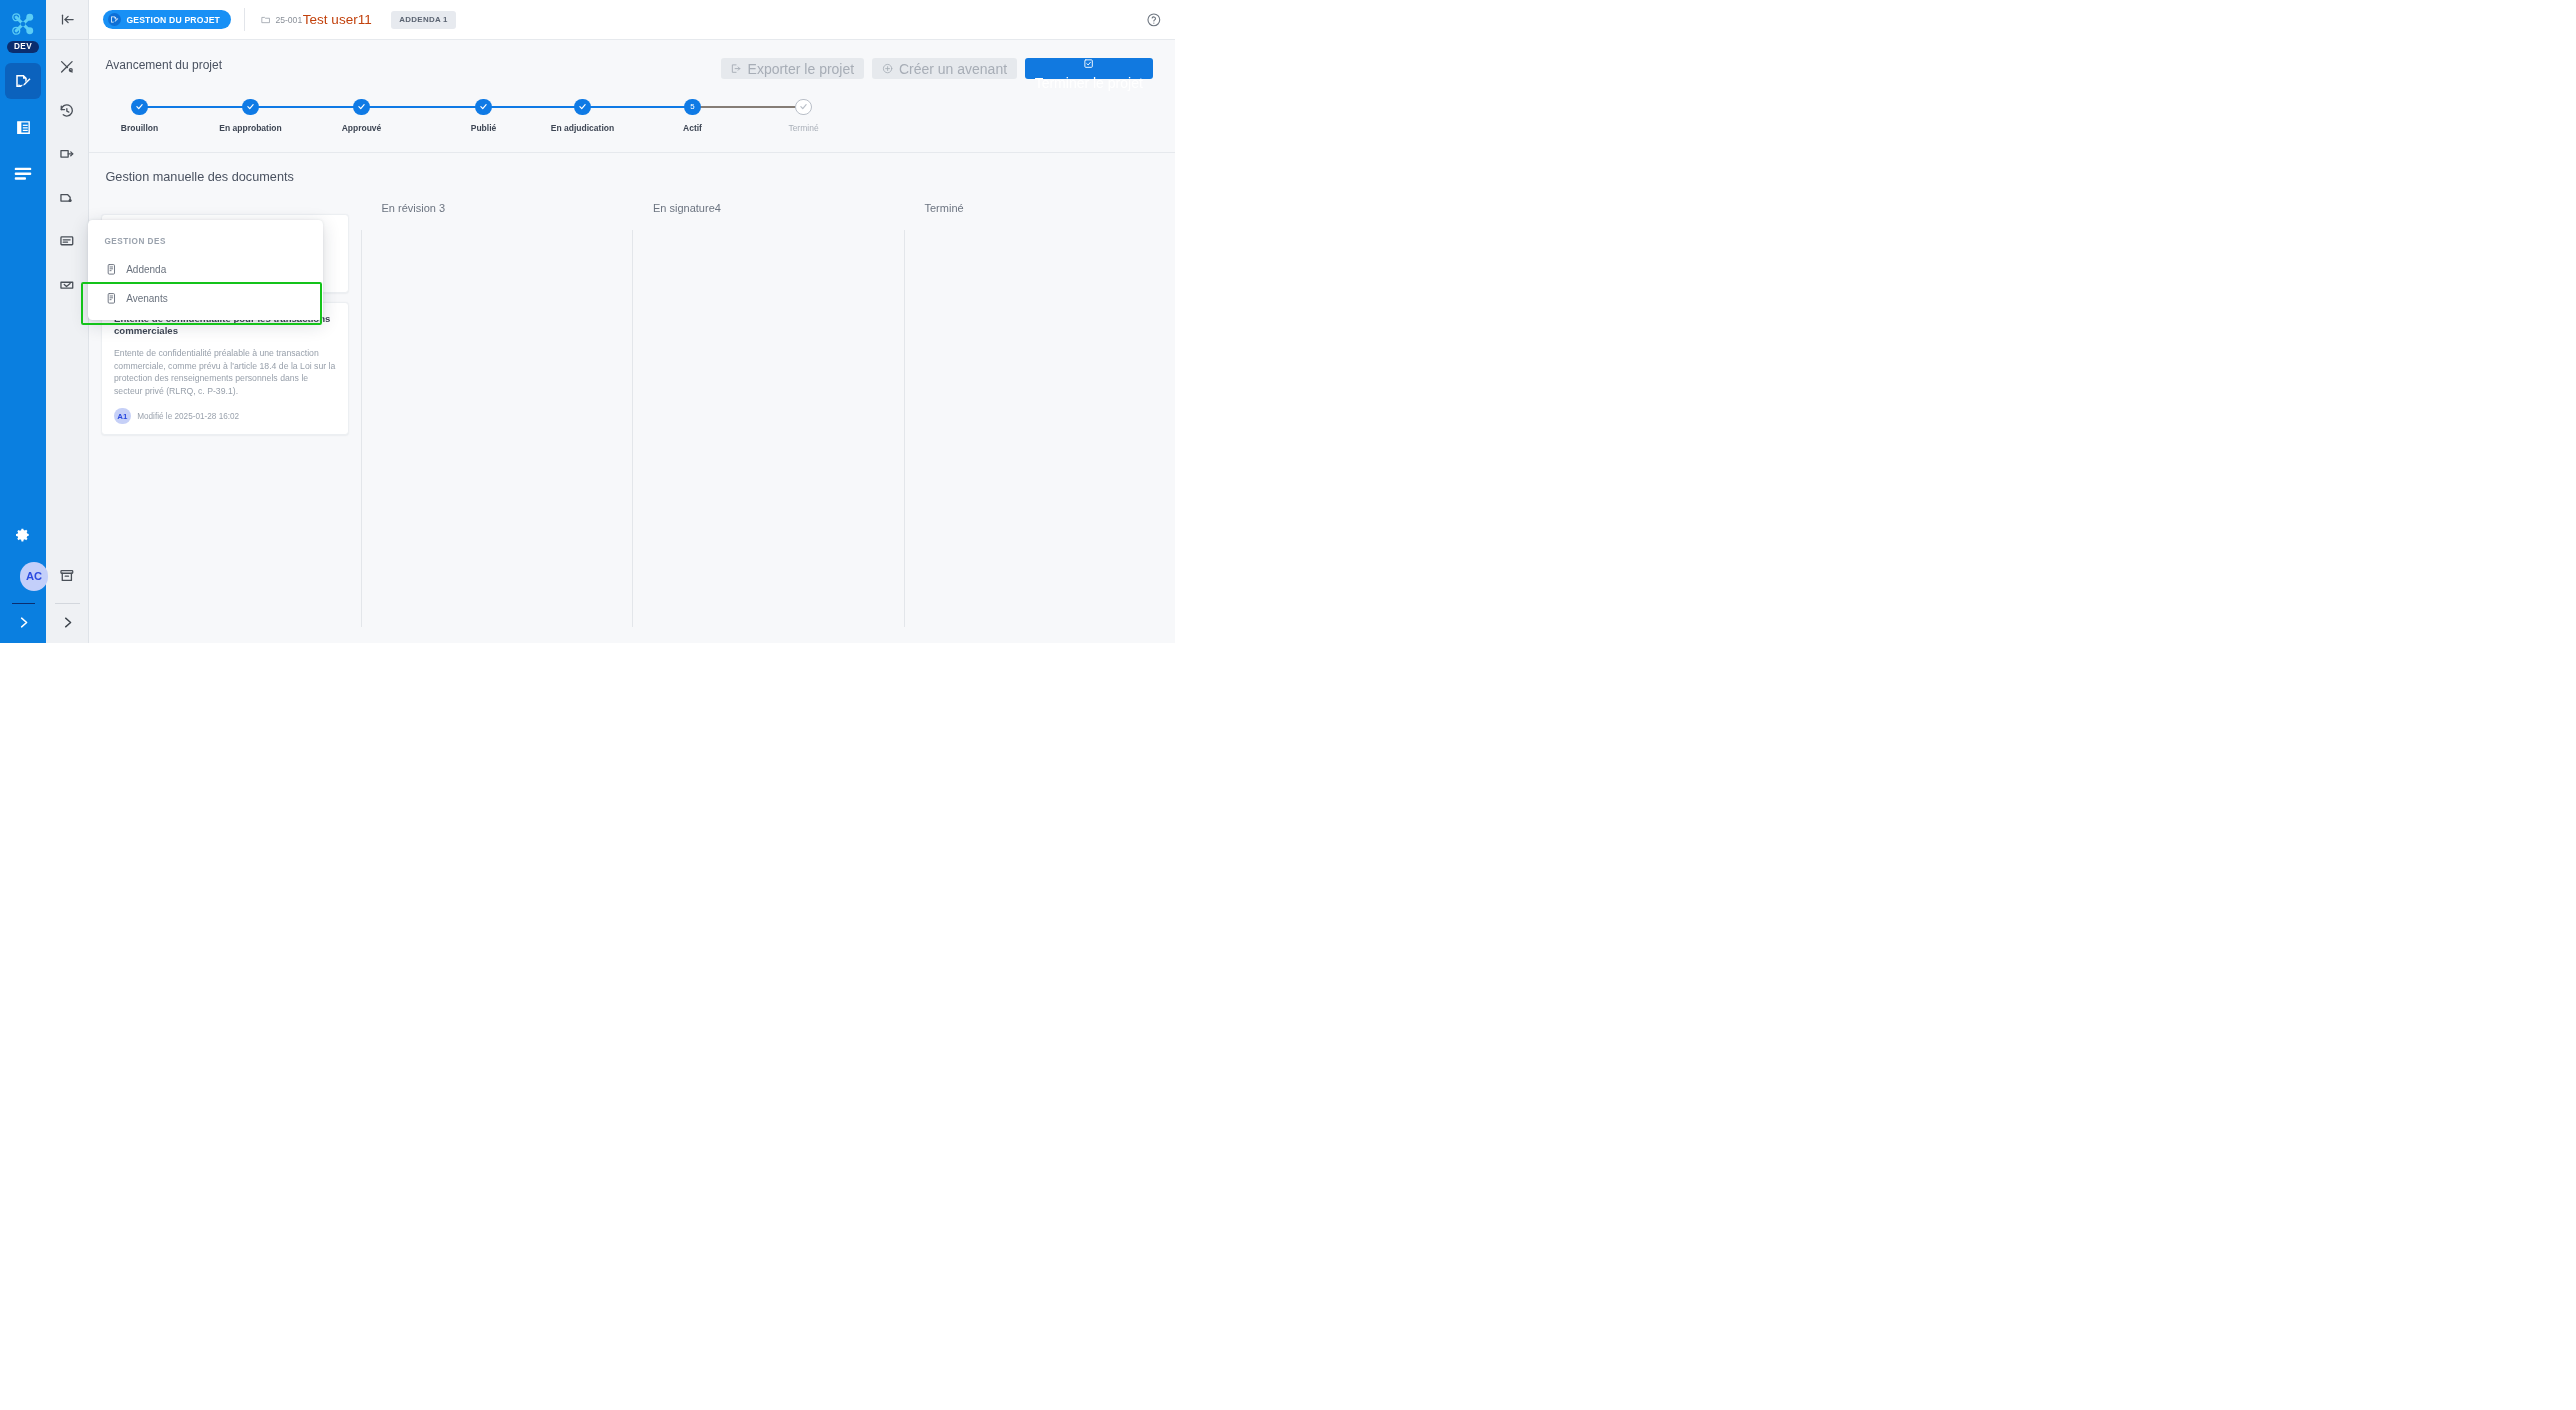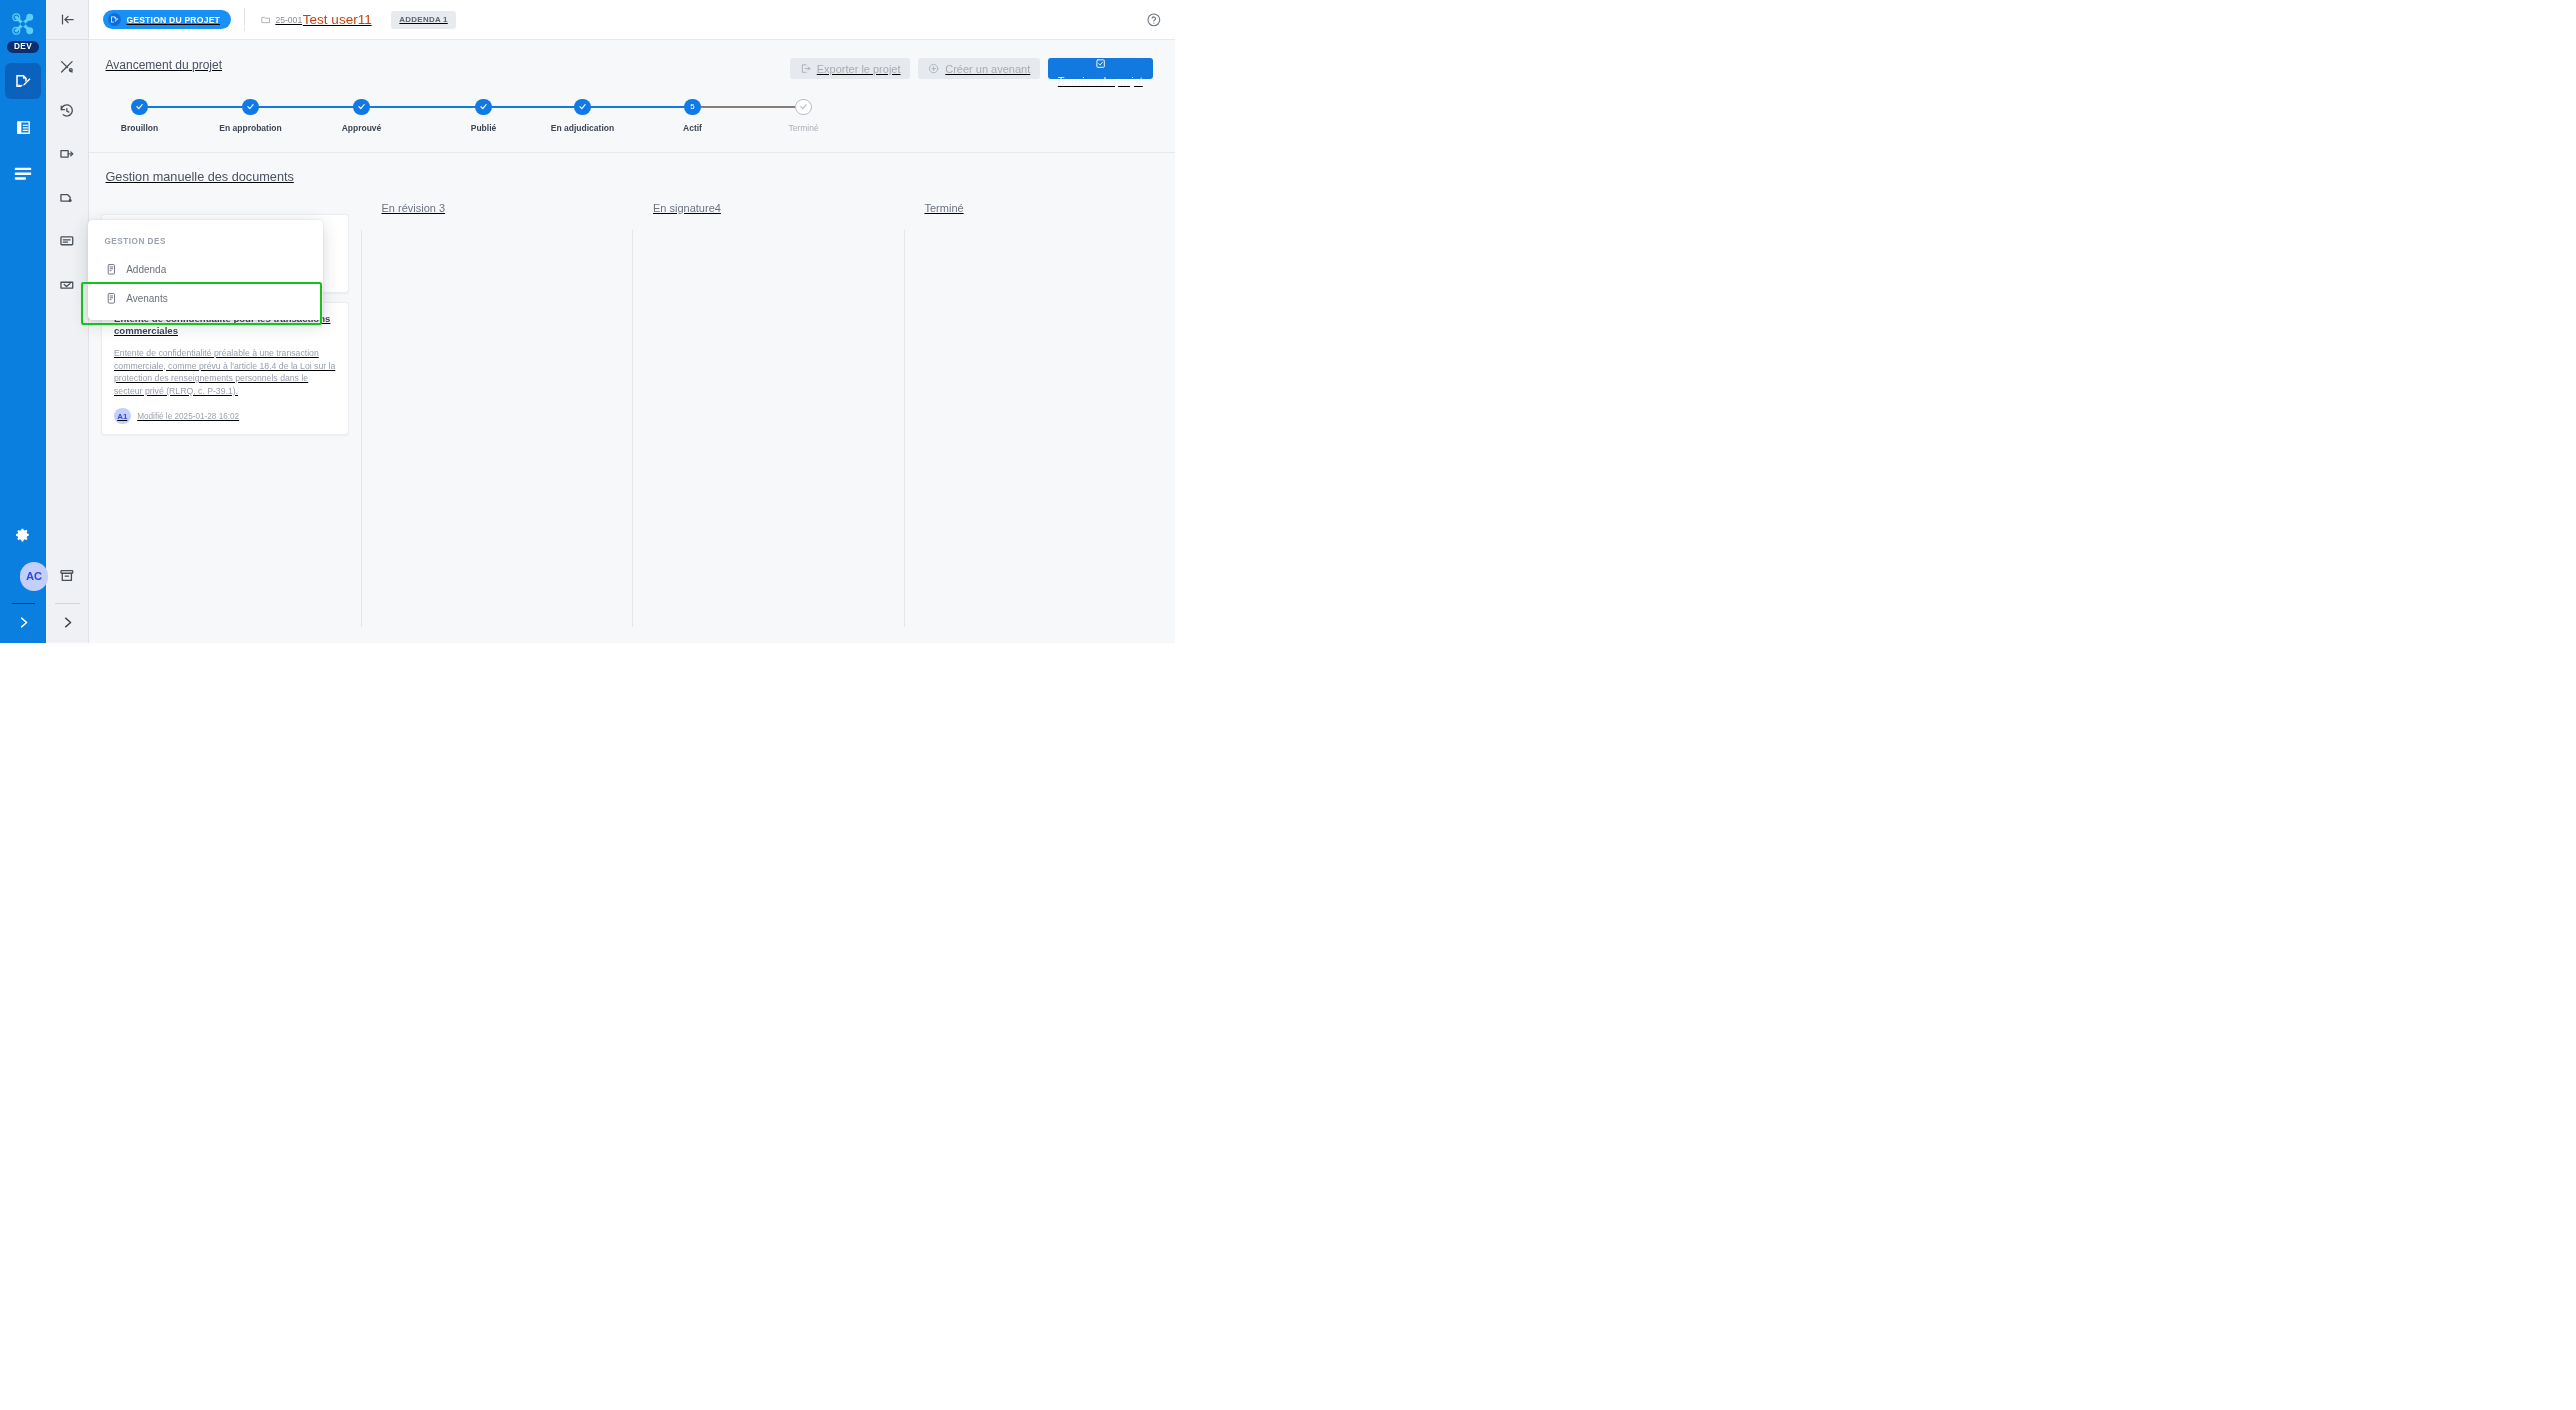--- a/index.html
+++ b/index.html
@@ -51,21 +51,21 @@
   .rail2-item {
     width: 33px; height: 33px; margin-top: 10.5px;
     display: flex; align-items: center; justify-content: center;
   }
   .rail2-item:first-of-type { margin-top: 10.5px; }
   .rail2-spacer { flex: 1; }
   .rail2-sep { width: 25px; height: 0.7px; background: #d3d7dd; margin-top: 10.5px; }
   .rail2-expand { margin: 10.5px 0 13.5px 0; }
 
   
-  .main { flex: 1; height: 643px; display: flex; flex-direction: column; background: #f7f8fa; min-width: 0; text-decoration: underline; }
+  .main { flex: 1; height: 643px; display: flex; flex-direction: column; background: #f7f8fa; min-width: 0; }
 
   .topbar {
     height: 40px; background: #fff; display: flex; align-items: center;
     padding: 0 13.5px 0 13.5px; flex: 0 0 40px; border-bottom: 0.7px solid #e6e9ed;
   }
   .pill {
     display: inline-flex; align-items: center; gap: 5.2px;
     background: #1890f5; color: #fff; border-radius: 10.5px;
     height: 19px; padding: 0 10.5px 0 5.2px;
     font-size: 8.6px; font-weight: bold; letter-spacing: 0.2px;
@@ -89,21 +89,21 @@
   .panel-progress {
     background: #f7f8fa; padding: 18px 22.5px 19.5px 16.5px;
     border-bottom: 0.7px solid #e6e9ed;
   }
   .panel-head { display: flex; align-items: flex-start; }
   .panel-title { font-size: 12px; color: #4a5260; font-weight: 400; }
   .panel-actions { margin-left: auto; display: flex; gap: 8.2px; }
   .btn {
     display: inline-flex; align-items: center; gap: 6px;
     height: 21px; padding: 0 9.7px; border-radius: 3px;
-    font-size: 11px; border: none; cursor: pointer;
+    font-size: 14px; border: none; cursor: pointer;
     font-family: "Liberation Sans", sans-serif;
   }
   .btn-ghost { background: #e6e9ed; color: #a7adb6; }
   .btn-primary { background: #1179e0; color: #fff; flex-direction: column; }
 
   .stepper { margin: 19.5px 0 0 18px; position: relative; width: 682px; height: 34px; }
   .step { position: absolute; top: 0; display: flex; flex-direction: column; align-items: center; width: 90px; }
   .dot {
     width: 16.5px; height: 16.5px; border-radius: 50%;
     display: flex; align-items: center; justify-content: center;

